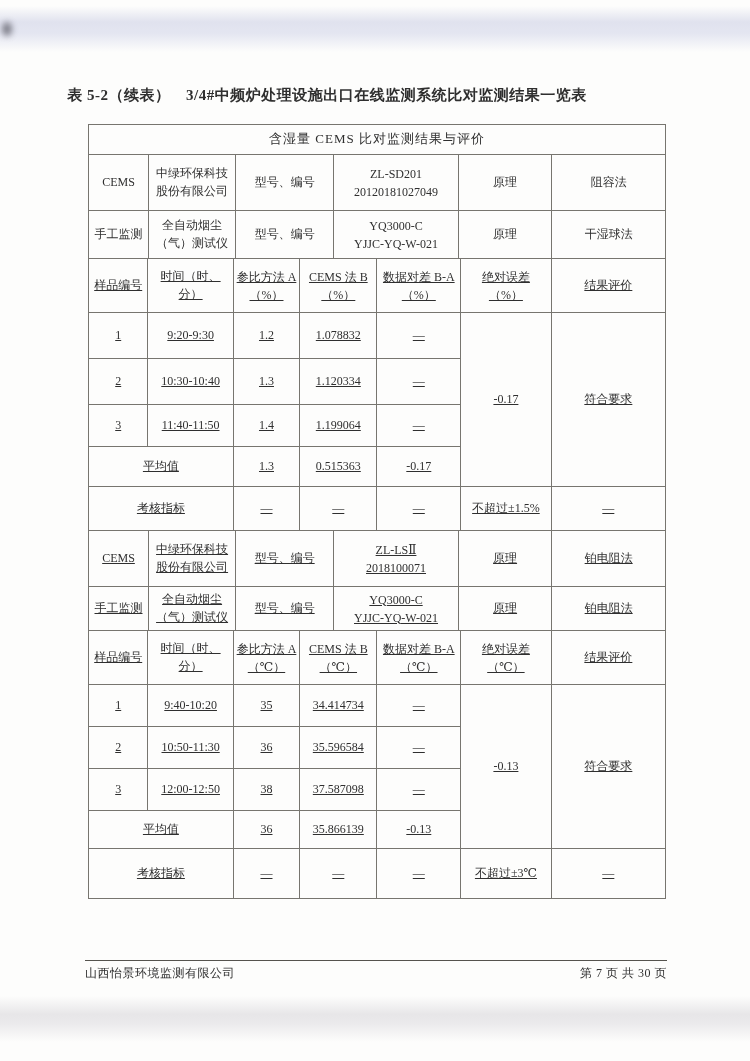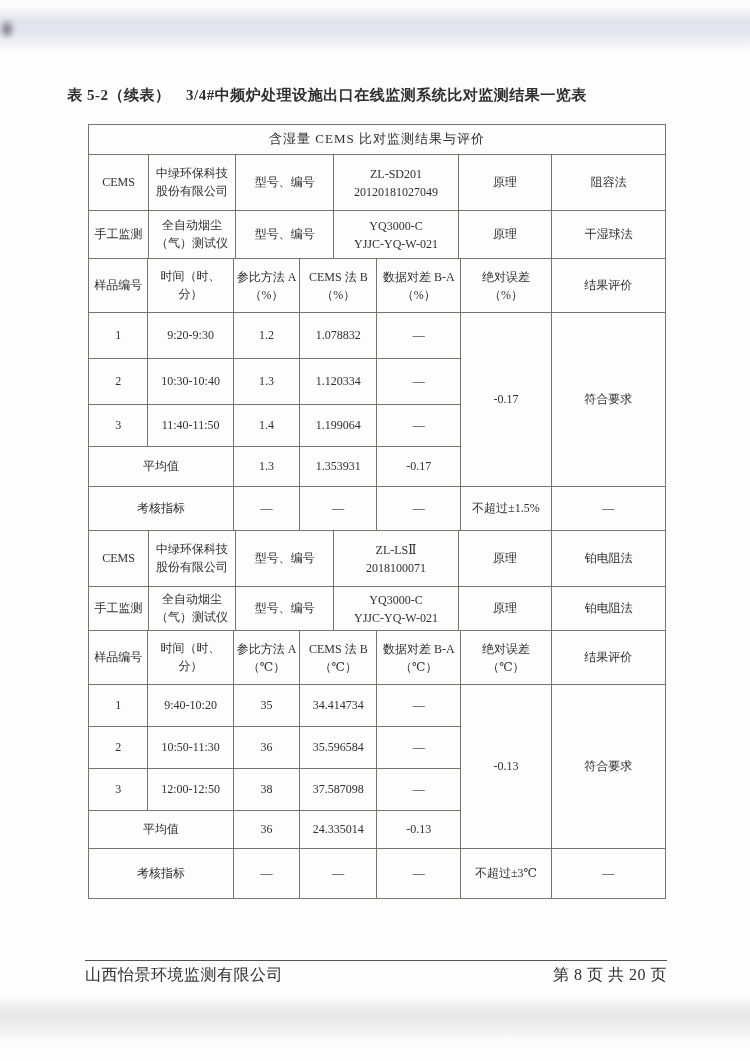--- a/index.html
+++ b/index.html
@@ -25,38 +25,38 @@
   }
   .doc-title{
     position:absolute;left:0;top:86px;width:654px;
     text-align:center;font-size:15px;font-weight:bold;
     letter-spacing:.5px;
   }
   .table-wrap{
     position:absolute;left:88px;top:124px;width:578px;
   }
   table{border-collapse:collapse;width:100%;table-layout:fixed;}
-  table+table{margin-top:-1px;}
+  table+table{margin-top:-1px;text-decoration:underline;}
   td{
     border:1px solid #77756f;
     text-align:center;vertical-align:middle;
     font-size:12px;padding:1px 2px;
     line-height:1.45;
     word-break:break-all;
   }
   .sec-title td{font-size:13px;letter-spacing:1px;}
   .two-line div{line-height:1.5;text-align:center;}
   .footer-rule{
     position:absolute;left:85px;top:960px;width:582px;
     border-top:1.5px solid #55534e;
   }
   .footer{
     position:absolute;left:85px;top:965px;width:582px;
     display:flex;justify-content:space-between;
-    font-size:16px;letter-spacing:.5px;
+    font-size:12px;letter-spacing:.5px;
   }
 </style>
 </head>
 <body>
 
 <div class="scan-band-top"></div>
 <div class="scan-smudge"></div>
 <div class="scan-band-bottom"></div>
 
 <div class="doc-title">表 5-2（续表）　3/4#中频炉处理设施出口在线监测系统比对监测结果一览表</div>
@@ -152,21 +152,21 @@
     <tr style="height:42px">
       <td>3</td>
       <td>11:40-11:50</td>
       <td>1.4</td>
       <td>1.199064</td>
       <td>—</td>
     </tr>
     <tr style="height:40px">
       <td colspan="2">平均值</td>
       <td>1.3</td>
-      <td>1.353931</td>
+      <td>0.515363</td>
       <td>-0.17</td>
     </tr>
     <tr style="height:44px">
       <td colspan="2">考核指标</td>
       <td>—</td>
       <td>—</td>
       <td>—</td>
       <td>不超过±1.5%</td>
       <td>—</td>
     </tr>
@@ -259,33 +259,33 @@
     <tr style="height:42px">
       <td>3</td>
       <td>12:00-12:50</td>
       <td>38</td>
       <td>37.587098</td>
       <td>—</td>
     </tr>
     <tr style="height:38px">
       <td colspan="2">平均值</td>
       <td>36</td>
-      <td>24.335014</td>
+      <td>35.866139</td>
       <td>-0.13</td>
     </tr>
     <tr style="height:50px">
       <td colspan="2">考核指标</td>
       <td>—</td>
       <td>—</td>
       <td>—</td>
       <td>不超过±3℃</td>
       <td>—</td>
     </tr>
   </tbody>
     </table>
 
 </div>
 
 <div class="footer-rule"></div>
 <div class="footer">
   <span>山西怡景环境监测有限公司</span>
-  <span>第 8 页 共 20 页</span>
+  <span>第 7 页 共 30 页</span>
 </div>
 
 </body></html>

